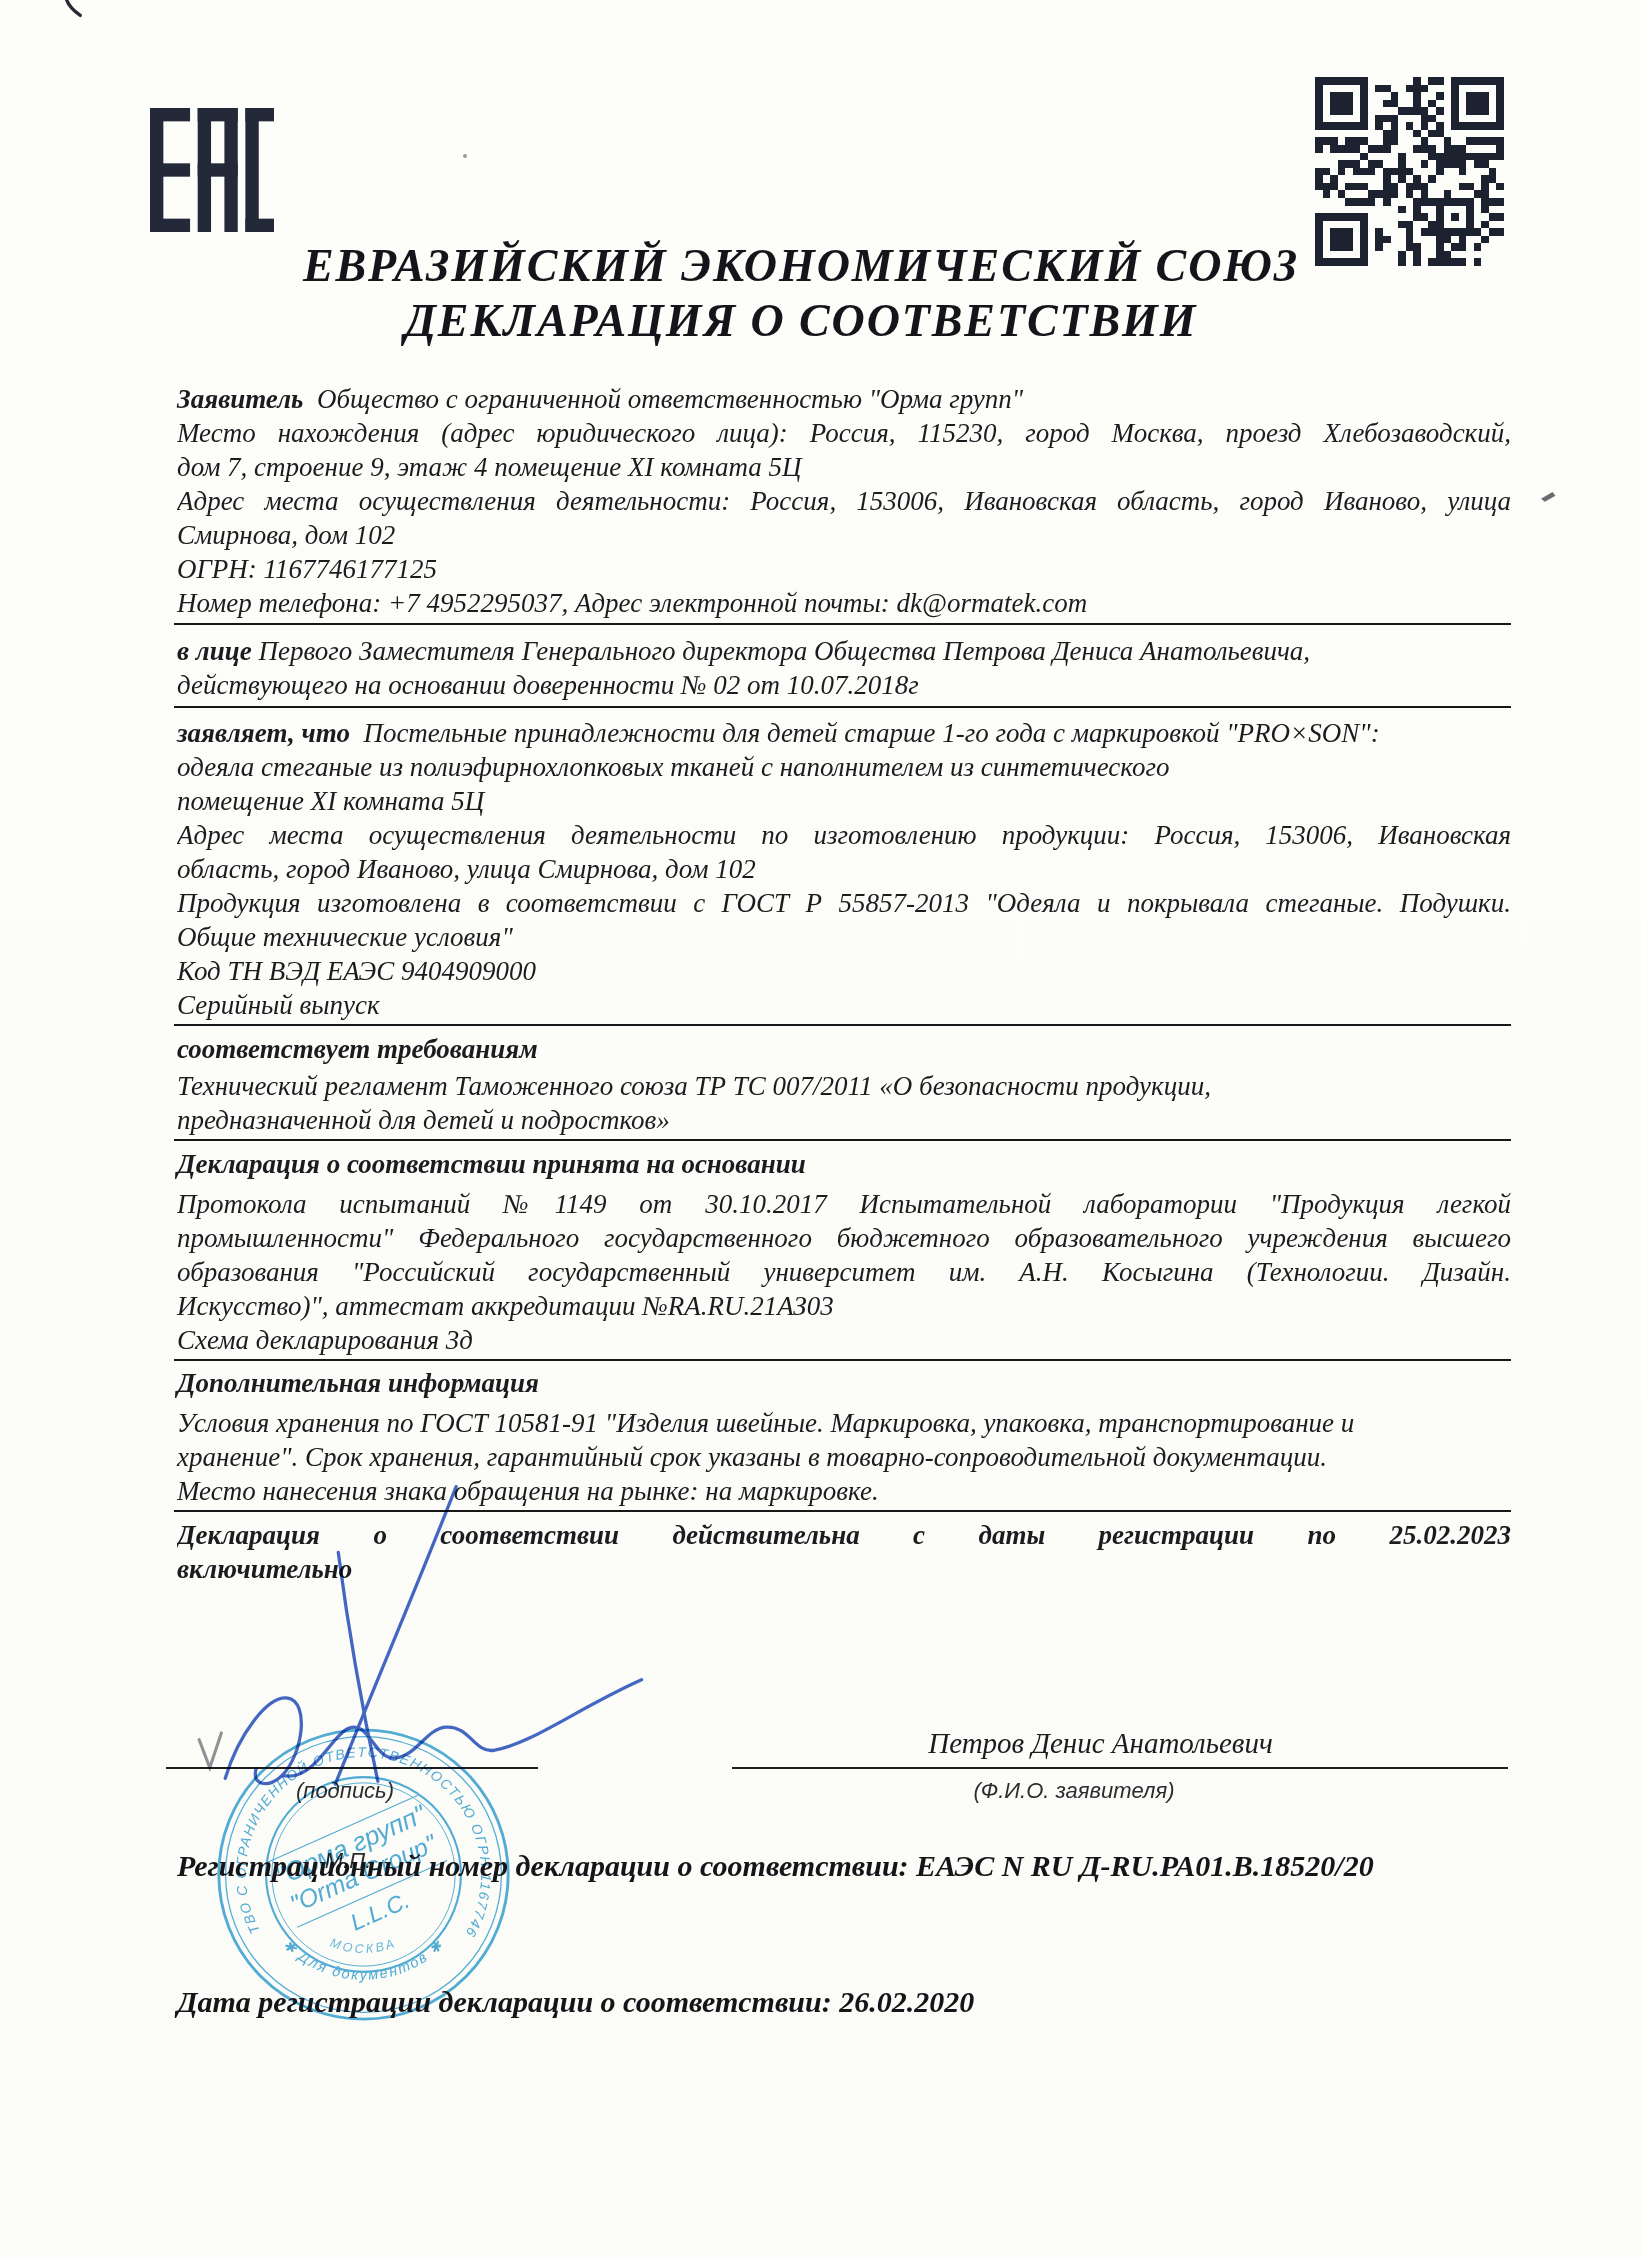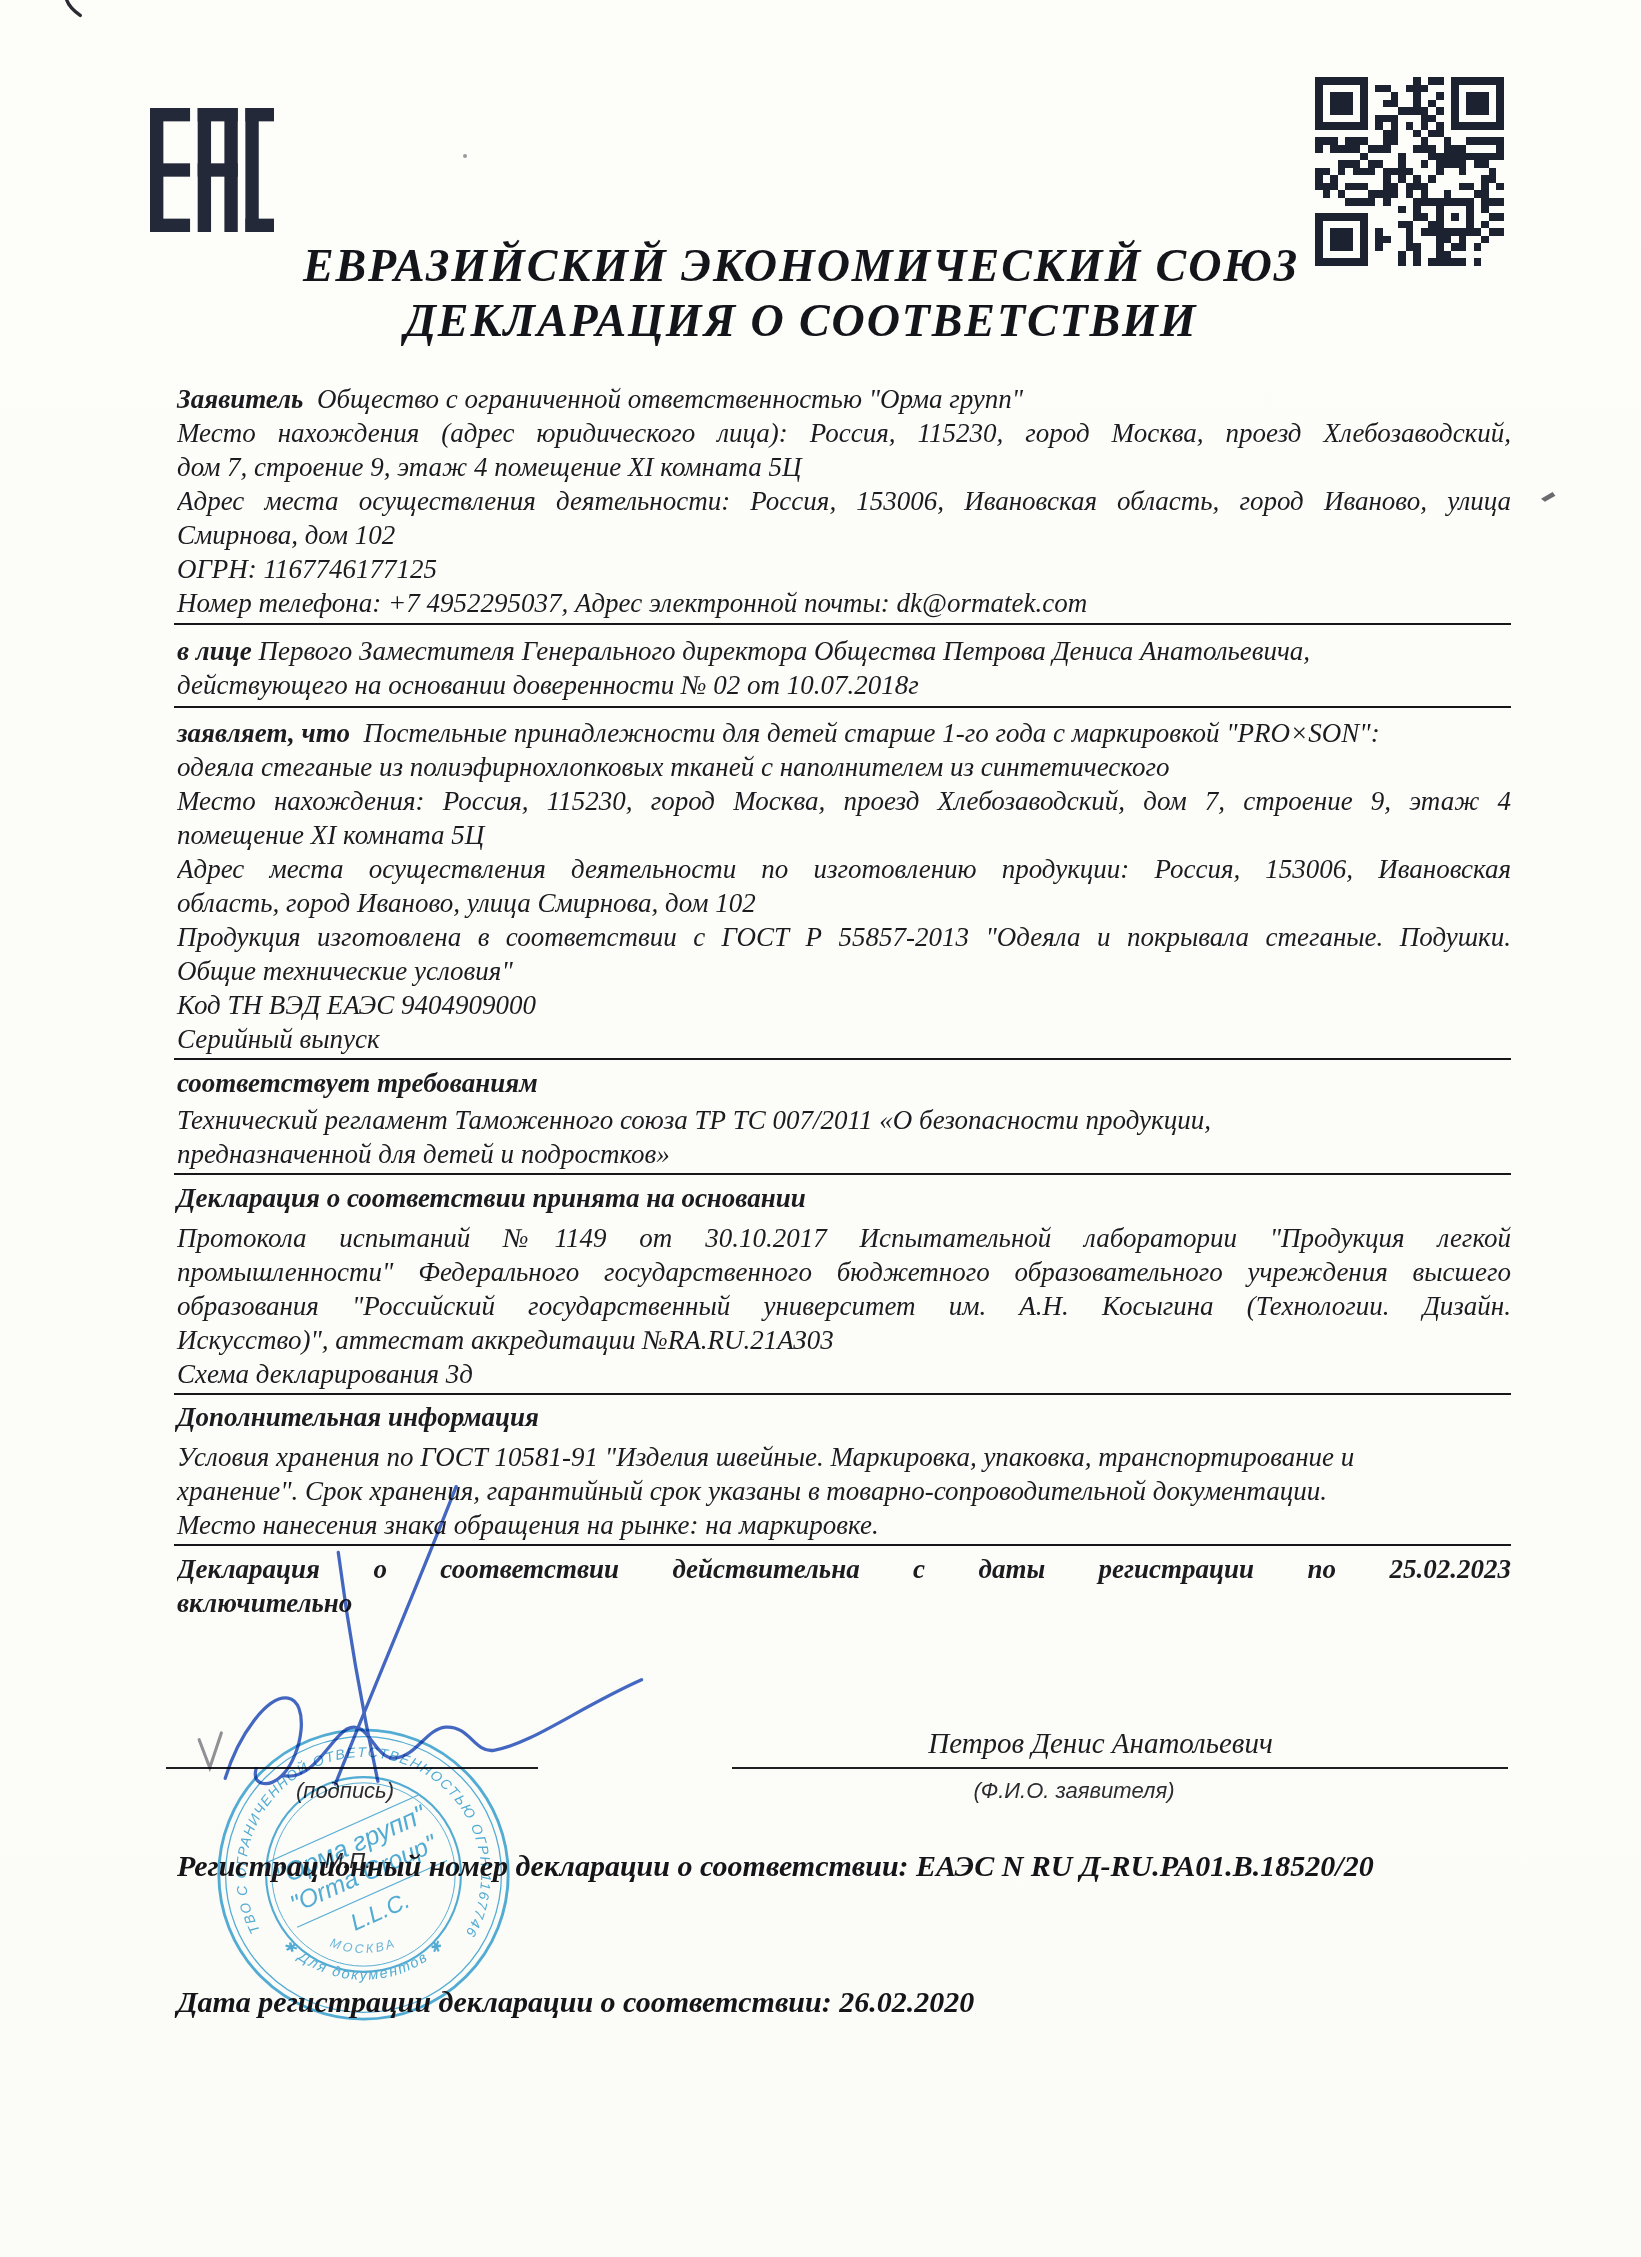--- a/index.html
+++ b/index.html
@@ -379,21 +379,20 @@
       <div class="tl jl"><span>Адрес места осуществления деятельности: Россия, 153006, Ивановская область, город Иваново, улица</span></div>
       <div class="tl"><span>Смирнова, дом 102</span></div>
       <div class="tl"><span>ОГРН: 1167746177125</span></div>
       <div class="tl"><span>Номер телефона: +7 4952295037, Адрес электронной почты: dk@ormatek.com</span></div>
       <div class="rule" style="margin-top: 2.9px; margin-bottom: 9.7px;"></div>
       <div class="tl"><span class="b">в лице</span><span> Первого Заместителя Генерального директора Общества Петрова Дениса Анатольевича,</span></div>
       <div class="tl"><span>действующего на основании доверенности № 02 от 10.07.2018г</span></div>
       <div class="rule" style="margin-top: 3.9px; margin-bottom: 7.7px;"></div>
       <div class="tl"><span class="b">заявляет, что</span><span>  Постельные принадлежности для детей старше 1-го года с маркировкой "PRO×SON":</span></div>
       <div class="tl"><span>одеяла стеганые из полиэфирнохлопковых тканей с наполнителем из синтетического</span></div>
-      <div class="tl jl"><span>Место нахождения: Россия, 115230, город Москва, проезд Хлебозаводский, дом 7, строение 9, этаж 4</span></div>
       <div class="tl"><span>помещение XI комната 5Ц</span></div>
       <div class="tl jl"><span>Адрес места осуществления деятельности по изготовлению продукции: Россия, 153006, Ивановская</span></div>
       <div class="tl"><span>область, город Иваново, улица Смирнова, дом 102</span></div>
       <div class="tl jl"><span>Продукция изготовлена в соответствии с ГОСТ Р 55857-2013 "Одеяла и покрывала стеганые. Подушки.</span></div>
       <div class="tl"><span>Общие технические условия"</span></div>
       <div class="tl"><span>Код ТН ВЭД ЕАЭС 9404909000</span></div>
       <div class="tl"><span>Серийный выпуск</span></div>
       <div class="rule" style="margin-top: 1.9px; margin-bottom: 5.8px;"></div>
       <div class="tl"><span class="b">соответствует требованиям</span></div>
       <div class="gap" style="height: 3.9px;"></div>

